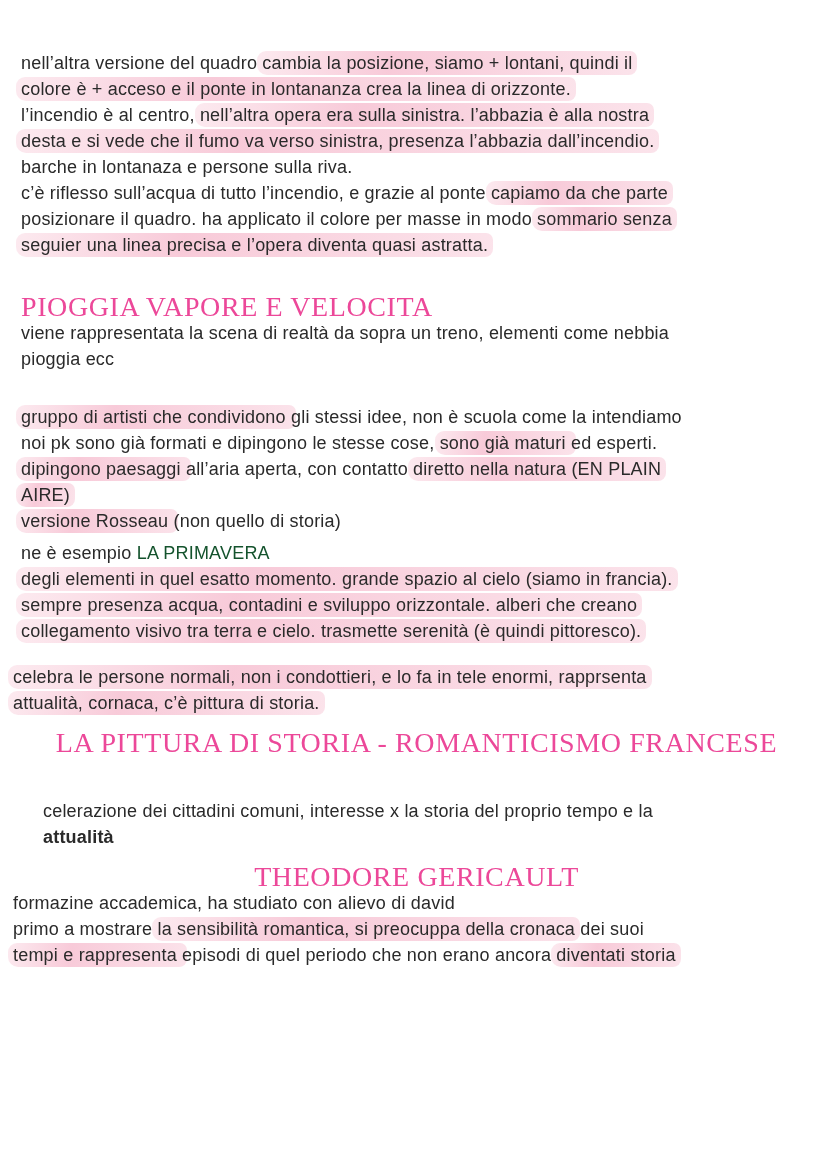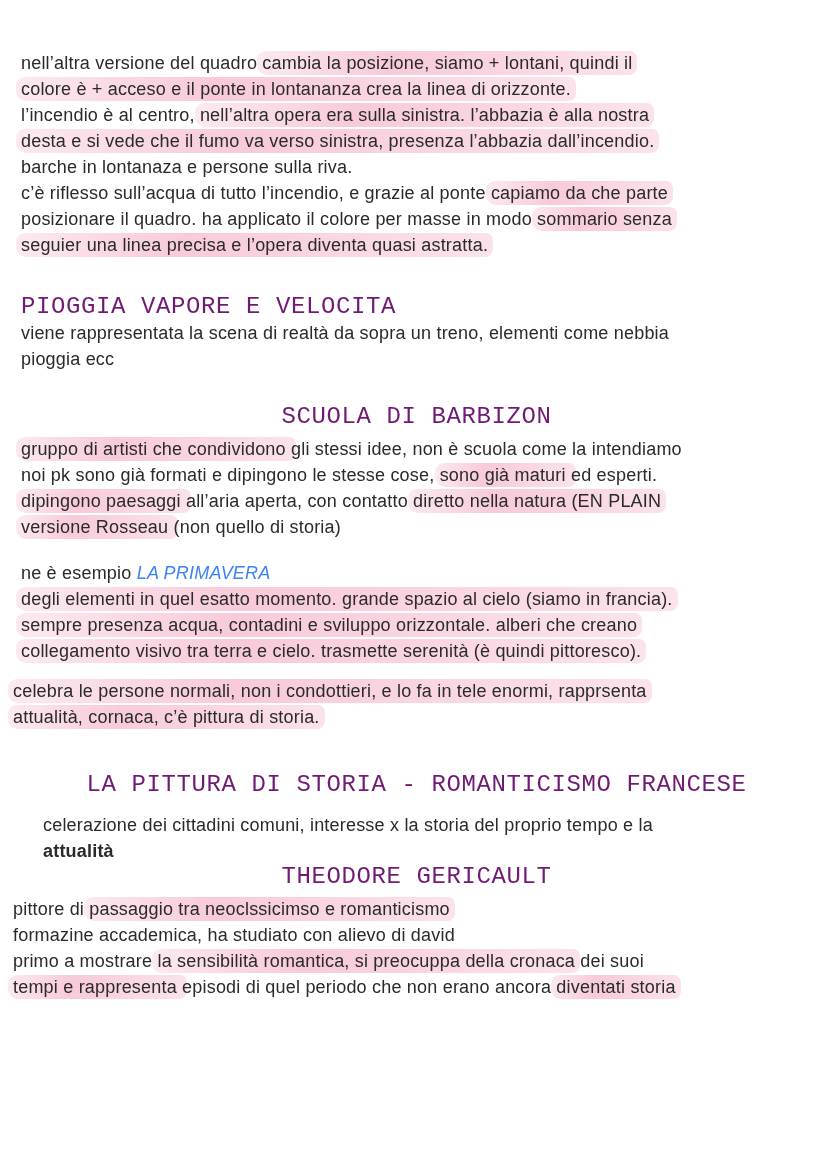--- a/index.html
+++ b/index.html
@@ -19,39 +19,39 @@
     color: #2a2a2a;
   }
   .paragraph { margin: 0; }
   .line {
     font-size: 18px;
     line-height: 26px;
     letter-spacing: 0.2px;
     white-space: nowrap;
   }
   .heading {
-    font-family: Liberation Mono, monospace;
-    font-size: 24px;
+    font-family: Liberation Serif, serif;
+    font-size: 28px;
     line-height: 26px;
     letter-spacing: 0.6px;
-    color: #701a75;
+    color: #ec4899;
     white-space: nowrap;
   }
   .heading.center { text-align: center; }
   .heading.left { text-align: left; }
   .hl {
     background-image: linear-gradient(100deg,
       rgba(248, 202, 216, 0.40),
       rgba(246, 189, 207, 0.80) 35%,
       rgba(248, 204, 218, 0.55));
     border-radius: 9px 7px 8px 10px;
     padding: 2px 5px;
     margin: -2px -5px;
   }
-  .red { color: #3b82f6; font-style: italic; }
+  .red { color: #14532d; }
   .bold { font-weight: bold; }
   .indented { padding-left: 22px; }
   .flush { margin-left: -8px; }
   
   .page > :nth-child(2) { margin-top: 36px; }   
   .page > :nth-child(4) { margin-top: 32px; margin-bottom: 6px; }  
   .page > :nth-child(6) { margin-top: 20px; }   
   .page > :nth-child(7) { margin-top: 14px; }   
   .page > :nth-child(8) { margin-top: 42px; margin-bottom: 14px; } 
   .page > :nth-child(10){ margin-bottom: 6px; }  
@@ -68,42 +68,41 @@
       <div class="line"><span class="">barche in lontanaza e persone sulla riva.</span></div>
       <div class="line"><span class="">c’è riflesso sull’acqua di tutto l’incendio, e grazie al ponte </span><span class="hl">capiamo da che parte</span></div>
       <div class="line"><span class="">posizionare il quadro. ha applicato il colore per masse in modo </span><span class="hl">sommario senza</span></div>
       <div class="line"><span class="hl">seguier una linea precisa e l’opera diventa quasi astratta.</span></div>
     </div>
     <div class="heading left">PIOGGIA VAPORE E VELOCITA</div>
     <div class="paragraph">
       <div class="line"><span class="">viene rappresentata la scena di realtà da sopra un treno, elementi come nebbia</span></div>
       <div class="line"><span class="">pioggia ecc</span></div>
     </div>
-    <div class="heading center">SCUOLA DI BARBIZON</div>
     <div class="paragraph">
       <div class="line"><span class="hl">gruppo di artisti che condividono </span><span class="">gli stessi idee, non è scuola come la intendiamo</span></div>
       <div class="line"><span class="">noi pk sono già formati e dipingono le stesse cose, </span><span class="hl">sono già maturi </span><span class="">ed esperti.</span></div>
       <div class="line"><span class="hl">dipingono paesaggi </span><span class="">all’aria aperta, con contatto </span><span class="hl">diretto nella natura (EN PLAIN</span></div>
+      <div class="line"><span class="hl">AIRE)</span></div>
       <div class="line"><span class="hl">versione Rosseau </span><span class="">(non quello di storia)</span></div>
     </div>
     <div class="paragraph">
       <div class="line"><span class="">ne è esempio </span><span class="red">LA PRIMAVERA</span></div>
       <div class="line"><span class="hl">degli elementi in quel esatto momento. grande spazio al cielo (siamo in francia).</span></div>
       <div class="line"><span class="hl">sempre presenza acqua, contadini e sviluppo orizzontale. alberi che creano</span></div>
       <div class="line"><span class="hl">collegamento visivo tra terra e cielo. trasmette serenità (è quindi pittoresco).</span></div>
     </div>
     <div class="paragraph flush">
       <div class="line"><span class="hl">celebra le persone normali, non i condottieri, e lo fa in tele enormi, rapprsenta</span></div>
       <div class="line"><span class="hl">attualità, cornaca, c’è pittura di storia.</span></div>
     </div>
     <div class="heading center">LA PITTURA DI STORIA - ROMANTICISMO FRANCESE</div>
     <div class="paragraph indented">
       <div class="line"><span class="">celerazione dei cittadini comuni, interesse x la storia del proprio tempo e la</span></div>
       <div class="line"><span class="bold">attualità</span></div>
     </div>
     <div class="heading center">THEODORE GERICAULT</div>
     <div class="paragraph flush">
-      <div class="line"><span class="">pittore di </span><span class="hl">passaggio tra neoclssicimso e romanticismo</span></div>
       <div class="line"><span class="">formazine accademica, ha studiato con alievo di david</span></div>
       <div class="line"><span class="">primo a mostrare </span><span class="hl">la sensibilità romantica, si preocuppa della cronaca</span><span class=""> dei suoi</span></div>
       <div class="line"><span class="hl">tempi e rappresenta </span><span class="">episodi di quel periodo che non erano ancora </span><span class="hl">diventati storia</span></div>
     </div>
   </main>
 
 </body></html>

